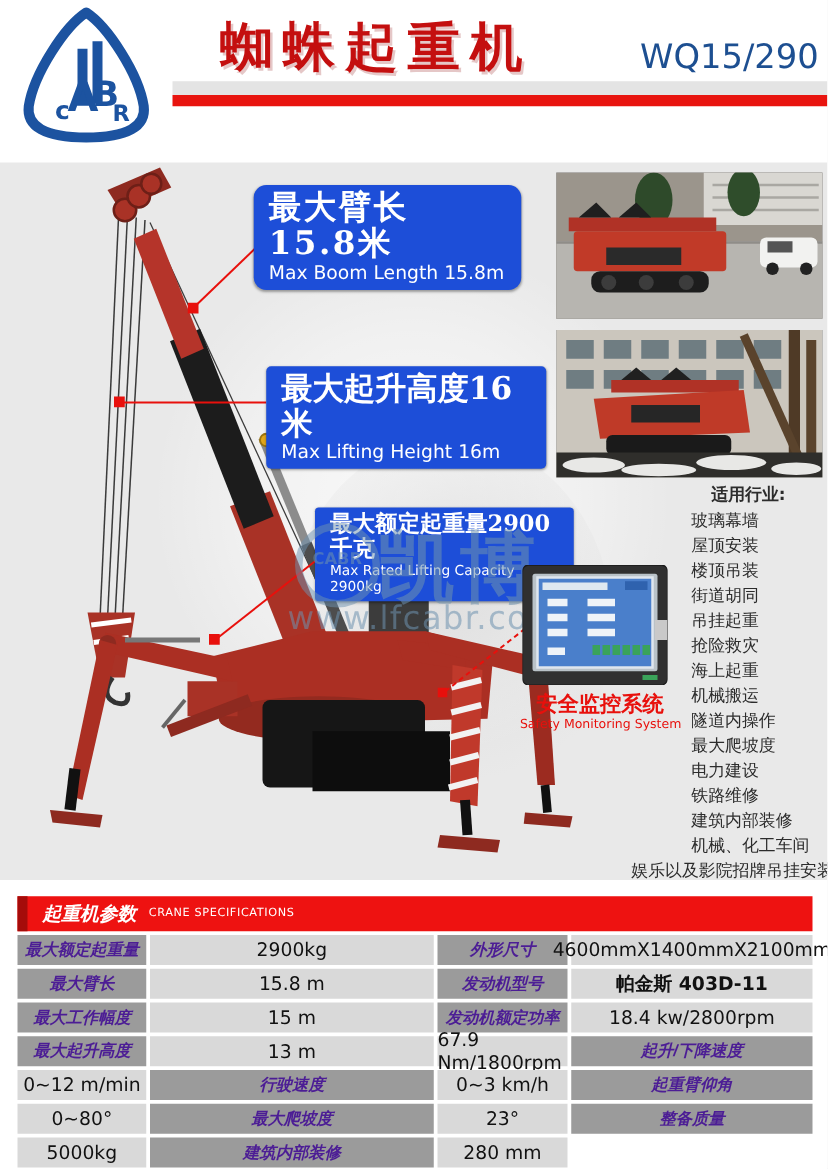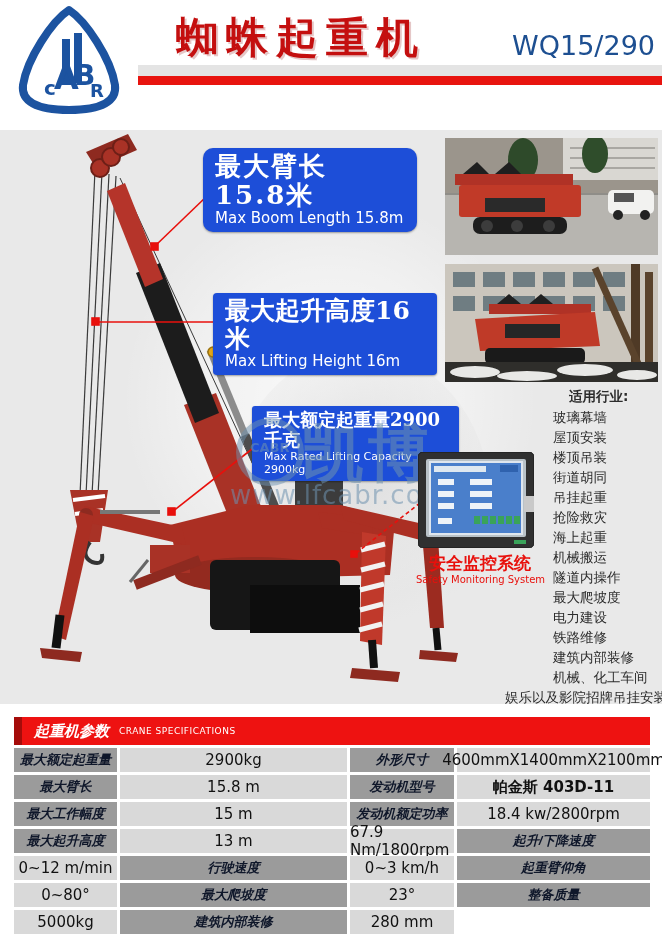--- a/index.html
+++ b/index.html
@@ -52,21 +52,21 @@
   .apps .i:last-child{margin-left:-48px;}
   
   .spec{position:absolute;left:14px;top:717px;width:636px;}
   .spec-hdr{position:relative;height:28px;background:#ee1211;color:#fff;display:flex;align-items:center;}
   .spec-hdr .edge{position:absolute;left:0;top:0;width:8px;height:28px;background:#a50c0a;}
   .spec-hdr .cn{margin-left:20px;font-size:15px;font-weight:bold;font-style:italic;
                 font-family:"DejaVu Serif","Liberation Serif",serif;}
   .spec-hdr .en{margin-left:10px;font-size:9px;letter-spacing:.5px;}
   .grid{margin-top:3px;display:grid;grid-template-columns:103px 227px 104px 193px;gap:3px;}
   .cell{height:24px;display:flex;align-items:center;justify-content:center;}
-  .lbl{background:#9b9b9b;color:#0f172a;font-size:13px;font-weight:bold;font-style:italic;
+  .lbl{background:#9b9b9b;color:#4c1d95;font-size:13px;font-weight:bold;font-style:italic;
        font-family:Liberation Sans, sans-serif;}
   .val{background:#d9d9d9;color:#111;font-size:15px;}
   .val.b{font-weight:bold;}
 </style>
 </head>
 <body>
 
 <div class="page">
 
   <div class="hdr">

